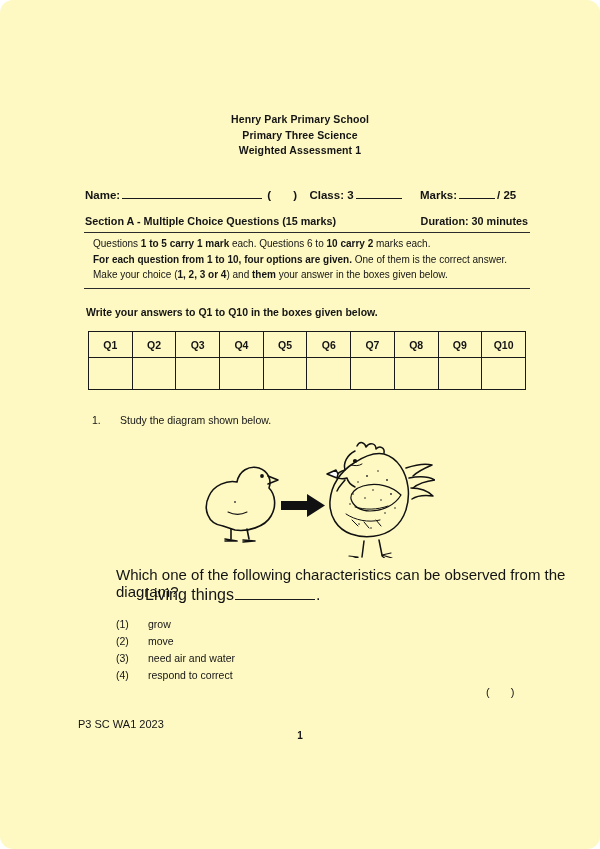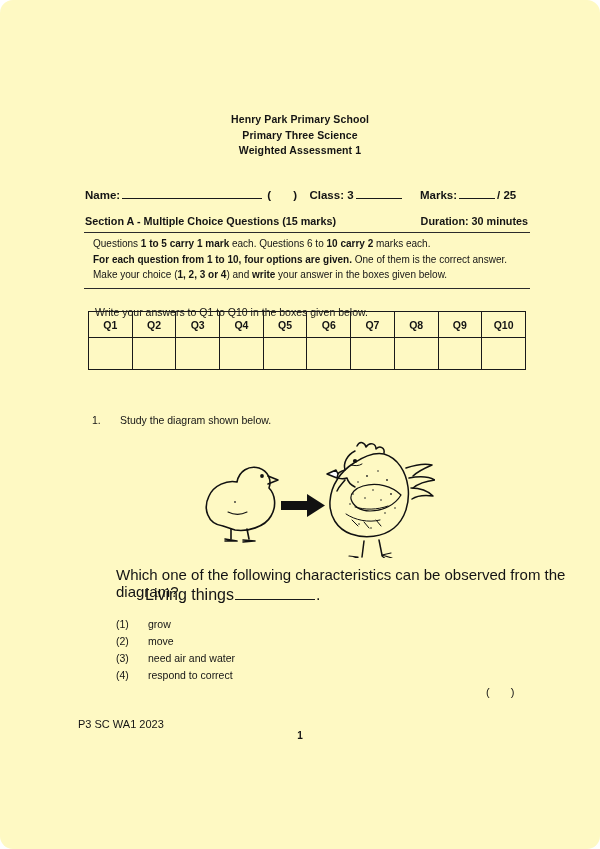--- a/index.html
+++ b/index.html
@@ -93,29 +93,29 @@
     width: 430px;
     font-size: 10px;
     line-height: 15.5px;
   }
   .instructions p { margin: 0; }
   .instructions b { font-weight: bold; }
 
   
   .table-caption {
     position: absolute;
-    left: 95px;
+    left: 86px;
     top: 306px;
     font-size: 10.5px;
-    font-weight: normal;
+    font-weight: bold;
   }
   table.answer-table {
     position: absolute;
     left: 88px;
-    top: 311px;
+    top: 331px;
     width: 438px;
     border-collapse: collapse;
     table-layout: fixed;
     padding-left: 44px;
   }
   table.answer-table td {
     border: 1.1px solid #1a1a1a;
     text-align: center;
     font-size: 10.5px;
     font-weight: bold;
@@ -229,21 +229,21 @@
   </div>
 
   <div class="section-head">
     <span>Section A -  Multiple Choice Questions (15 marks)</span>
     <span>Duration: 30 minutes</span>
   </div>
   <div class="hr hr-top"></div>
 
   <div class="instructions">
     <p><span>Questions </span><b>1 to 5 carry 1 mark</b><span> each. Questions 6 to </span><b>10 carry 2</b><span> marks each.</span></p>
-    <p><b>For each question from 1 to 10, four options are given. </b><span>One of them is the correct answer. Make your choice (</span><b>1, 2, 3 or 4</b><span>) and </span><b>write</b><span> your answer in the boxes given below.</span></p>
+    <p><b>For each question from 1 to 10, four options are given. </b><span>One of them is the correct answer. Make your choice (</span><b>1, 2, 3 or 4</b><span>) and </span><b>them</b><span> your answer in the boxes given below.</span></p>
   </div>
   <div class="hr hr-bottom"></div>
 
   <div class="table-caption">Write your answers to Q1 to Q10 in the boxes given below.</div>
   <table class="answer-table">
     <tbody>
       <tr>
         <td>Q1</td>
         <td>Q2</td>
         <td>Q3</td>

